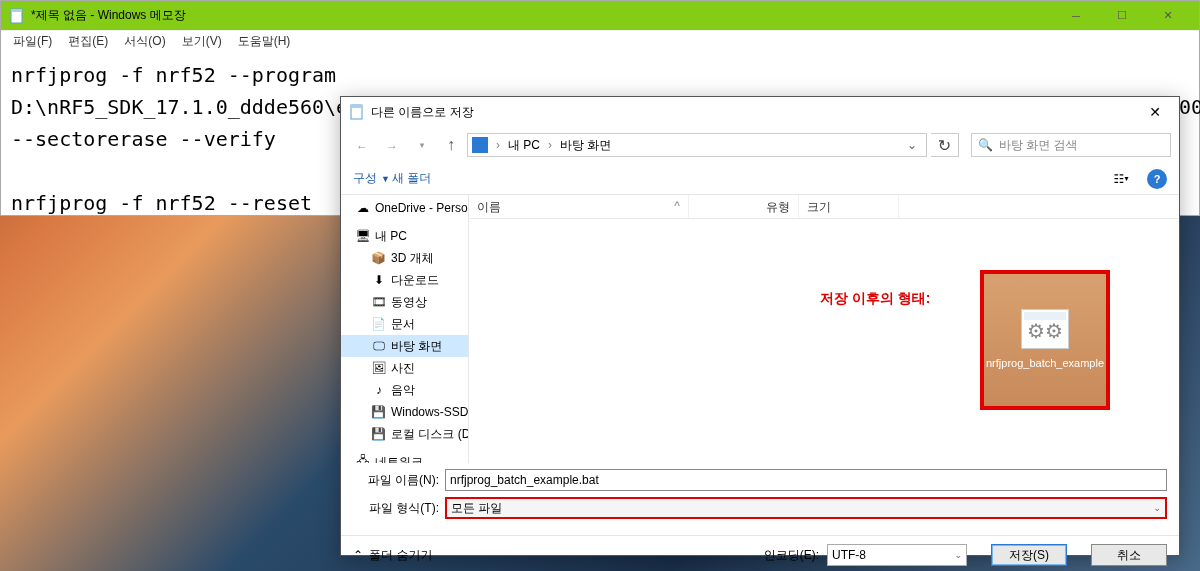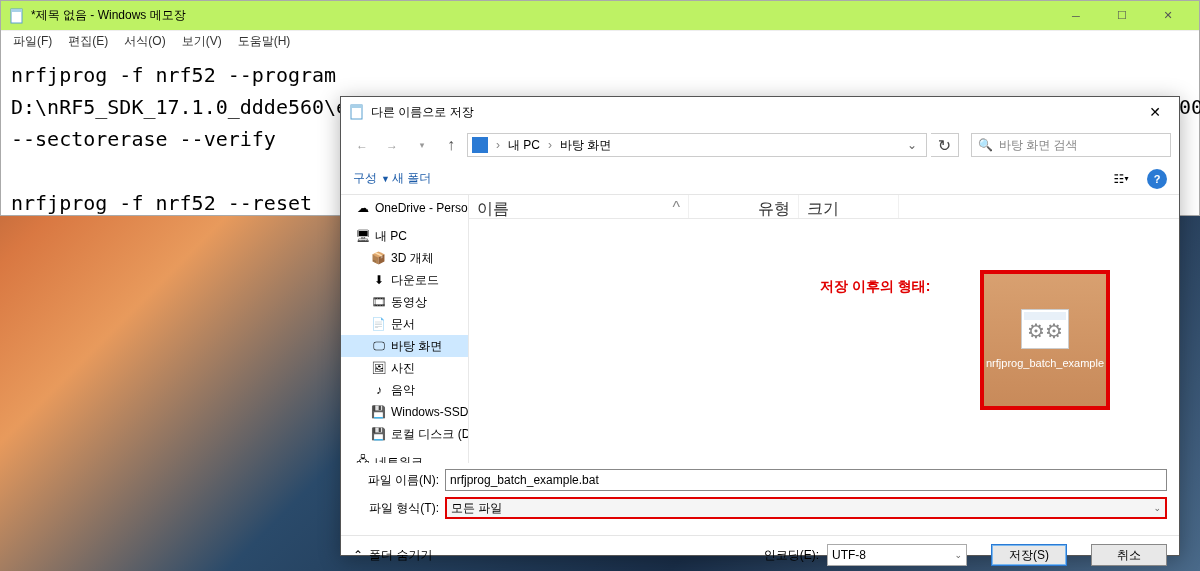--- a/index.html
+++ b/index.html
@@ -10,21 +10,21 @@
   background: linear-gradient(135deg, #8b4a2a 0%, #d97842 15%, #e89a5c 25%, #2a4a6a 45%, #1a2f4a 70%, #4a6a8a 100%);
 }
 
 
 .notepad {
   position: absolute; top: 0; left: 0; width: 1200px; height: 216px;
   background: #fff; border: 1px solid #aaa;
 }
 .notepad-titlebar {
   height: 30px; display: flex; align-items: center; padding: 0 8px;
-  background: #bef264; border-bottom: 1px solid #eee;
+  background: #84cc16; border-bottom: 1px solid #eee;
 }
 .notepad-titlebar .icon { width: 16px; height: 16px; margin-right: 6px; display:inline-flex; align-items:center; justify-content:center;}
 .notepad-title { font-size: 12px; color: #000; flex: 1; }
 .win-controls { display: flex; }
 .win-btn { width: 46px; height: 30px; display:flex; align-items:center; justify-content:center; color:#555; font-size:11px;}
 .notepad-menu { height: 20px; display: flex; padding: 0 4px; gap: 0; font-size: 12px; color: #333; }
 .notepad-menu span { padding: 2px 8px; }
 .notepad-content { padding: 8px 10px; font-size: 20px; font-family: "Malgun Gothic", Consolas, monospace; color: #000; white-space: pre-wrap; line-height: 1.6; }
 
 
@@ -53,21 +53,21 @@
 .help-btn { width:20px; height:20px; border-radius:50%; background:#2a7ad4; color:#fff; display:flex; align-items:center; justify-content:center; font-size:11px; font-weight:bold;}
 
 .sd-body { display:flex; height: 268px; }
 .sidebar { width:128px; border-right:1px solid #e8e8e8; overflow:hidden; font-size:12px; padding-top:2px;}
 .tree-item { display:flex; align-items:center; gap:4px; padding:2px 4px 2px 14px; height:22px; white-space:nowrap;}
 .tree-item.lvl1 { padding-left: 30px; }
 .tree-item.selected { background:#cde8ff; }
 .tree-icon { width:16px; height:16px; flex-shrink:0; display:inline-flex; align-items:center; justify-content:center;}
 
 .file-area { flex:1; position:relative; }
-.file-headers { display:flex; height:24px; border-bottom:1px solid #e8e8e8; font-size:16px; color:#333;}
+.file-headers { display:flex; height:24px; border-bottom:1px solid #e8e8e8; font-size:12px; color:#333;}
 .fh { padding:4px 8px; border-right:1px solid #f0f0f0; }
 
 .sd-footer { padding: 6px 12px 10px; }
 .field-row { display:flex; align-items:center; margin-bottom:6px; }
 .field-label { width:92px; text-align:right; font-size:12px; padding-right:6px; }
 .field-input { flex:1; height:22px; border:1px solid #888; font-size:12px; padding:0 4px; background:#fff;}
 .field-select { flex:1; height:22px; border:1px solid #aaa; font-size:12px; padding:0 4px; display:flex; align-items:center; background:#f5f5f5;}
 .red-box { border:2px solid #e00000 !important; }
 
 .sd-bottom { display:flex; align-items:center; padding: 8px 12px; border-top:1px solid #e5e5e5; font-size:12px;}
@@ -76,21 +76,21 @@
 .enc-select { width:140px; height:22px; border:1px solid #aaa; padding:0 4px; display:flex; align-items:center; font-size:12px; background:#fff;}
 .dlg-btn { width:76px; height:22px; border:1px solid #888; background:#e8e8e8; font-size:12px; display:flex; align-items:center; justify-content:center; margin-left:16px;}
 .dlg-btn.primary { border:1px solid #2a7ad4; box-shadow: inset 0 0 0 1px #7ab8f0;}
 
 
 .annotation-box {
   position:absolute; top:270px; left:980px; width:130px; height:140px;
   border:4px solid #e00000; background: linear-gradient(180deg, #d8a070 0%, #c88a5a 100%);
   display:flex; flex-direction:column; align-items:center; justify-content:center;
 }
-.annotation-label { position:absolute; top:278px; left:820px; font-size:14px; font-weight:bold; color:#e00000; }
+.annotation-label { position:absolute; top:290px; left:820px; font-size:14px; font-weight:bold; color:#e00000; }
 .bat-icon { width:48px; height:40px; background:#fff; border:1px solid #ccc; display:flex; align-items:center; justify-content:center; position:relative; margin-bottom:8px;}
 .bat-icon::before { content:''; position:absolute; top:2px; left:2px; right:2px; height:8px; background:#e8f0f8;}
 .gear-glyph { color:#888; font-size:20px; position:relative; top:2px;}
 .bat-label { font-size:11px; color:#fff; text-align:center; line-height:1.2;}
 
 .sep { color:#888; margin:0 4px; }
 </style>
 </head>
 <body>
 

